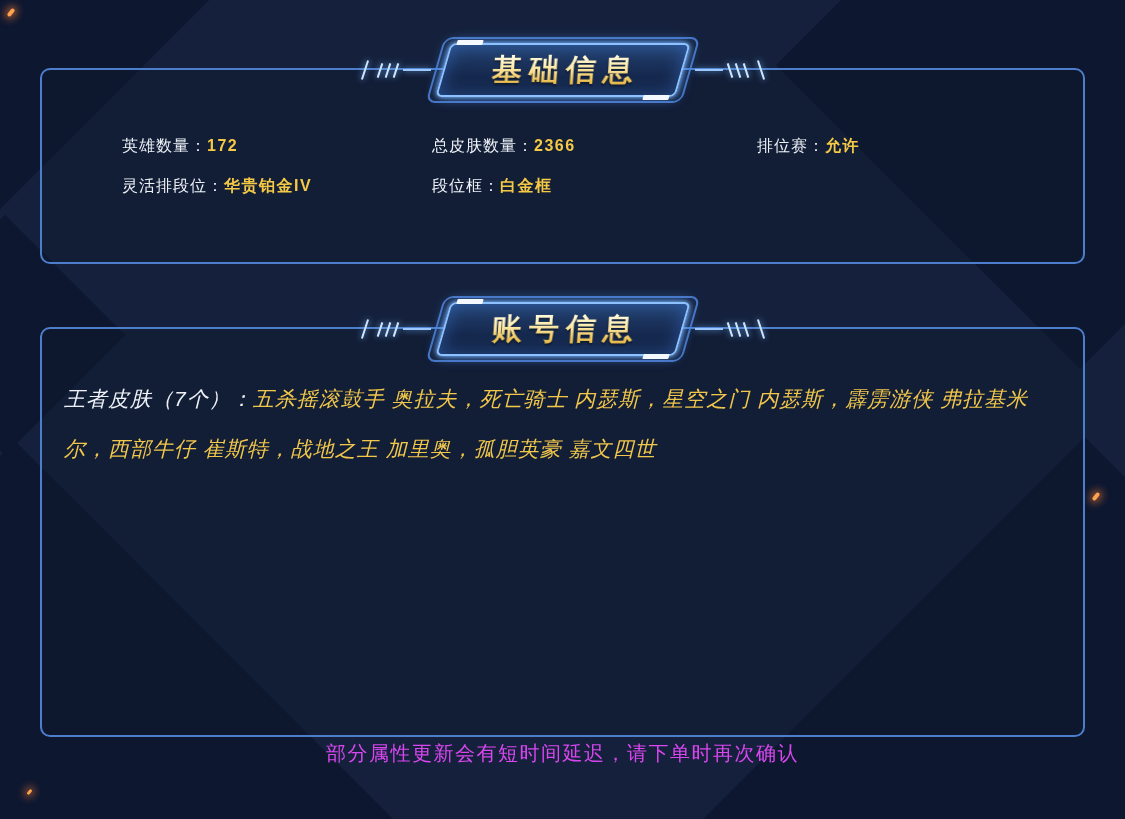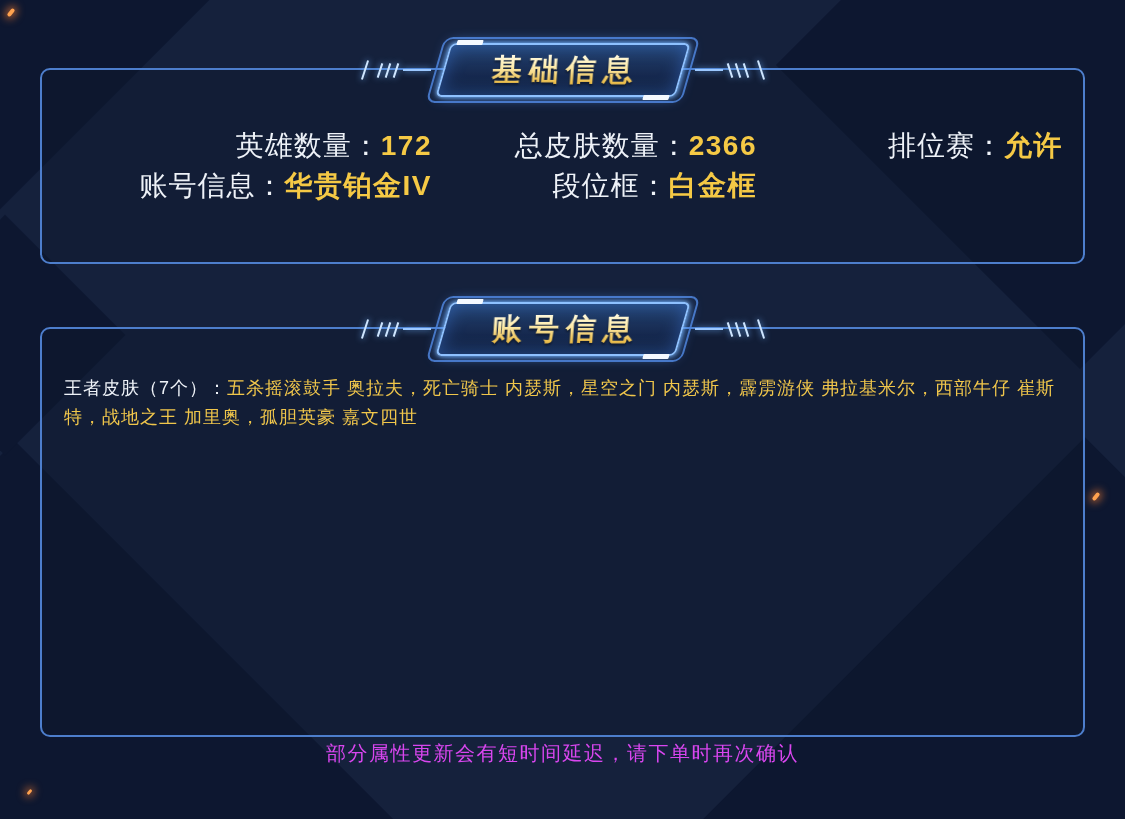--- a/index.html
+++ b/index.html
@@ -59,26 +59,26 @@
     .badge-title{
       background:linear-gradient(180deg,#fffdf2 0%,#ffefb4 38%,#ecbf4e 78%,#dfae3c 100%);
       -webkit-background-clip:text;background-clip:text;
       -webkit-text-fill-color:transparent;color:transparent;}
   }
 
   
   .basic-grid{
     padding:56px 20px 0 80px;
     display:grid;grid-template-columns:310px 325px 1fr;
-    font-size:28px;line-height:40px;letter-spacing:1px;text-align:right;}
+    font-size:16px;line-height:40px;letter-spacing:1px;}
   .info-label{color:#eef2f8;}
   .info-value{color:#f5c945;font-weight:700;letter-spacing:1.5px;}
 
   
-  .account-body{padding:45px 20px 0 22px;font-size:18px;line-height:29px;letter-spacing:1px;}
+  .account-body{padding:45px 20px 0 22px;font-size:21px;line-height:50px;letter-spacing:1px;font-style:italic;}
   .account-body p{margin:0;}
   .skin-label{color:#eef2f8;}
   .skin-list{color:#f0c64b;}
 
   
   .footer-note{position:absolute;top:740px;left:0;right:0;z-index:3;
     text-align:center;color:#d946ef;font-size:20px;letter-spacing:1.5px;}
 </style>
 </head>
 <body>
@@ -120,21 +120,21 @@
     <div class="info-item">
       <span class="info-label">英雄数量：</span><span class="info-value">172</span>
     </div>
     <div class="info-item">
       <span class="info-label">总皮肤数量：</span><span class="info-value">2366</span>
     </div>
     <div class="info-item">
       <span class="info-label">排位赛：</span><span class="info-value">允许</span>
     </div>
     <div class="info-item">
-      <span class="info-label">账号信息：</span><span class="info-value">华贵铂金IV</span>
+      <span class="info-label">灵活排段位：</span><span class="info-value">华贵铂金IV</span>
     </div>
     <div class="info-item">
       <span class="info-label">段位框：</span><span class="info-value">白金框</span>
     </div>
   </div>
 </section>
 
 <section class="panel" id="panel-account">
   <div class="badge-wrap">
     <div class="decor">

